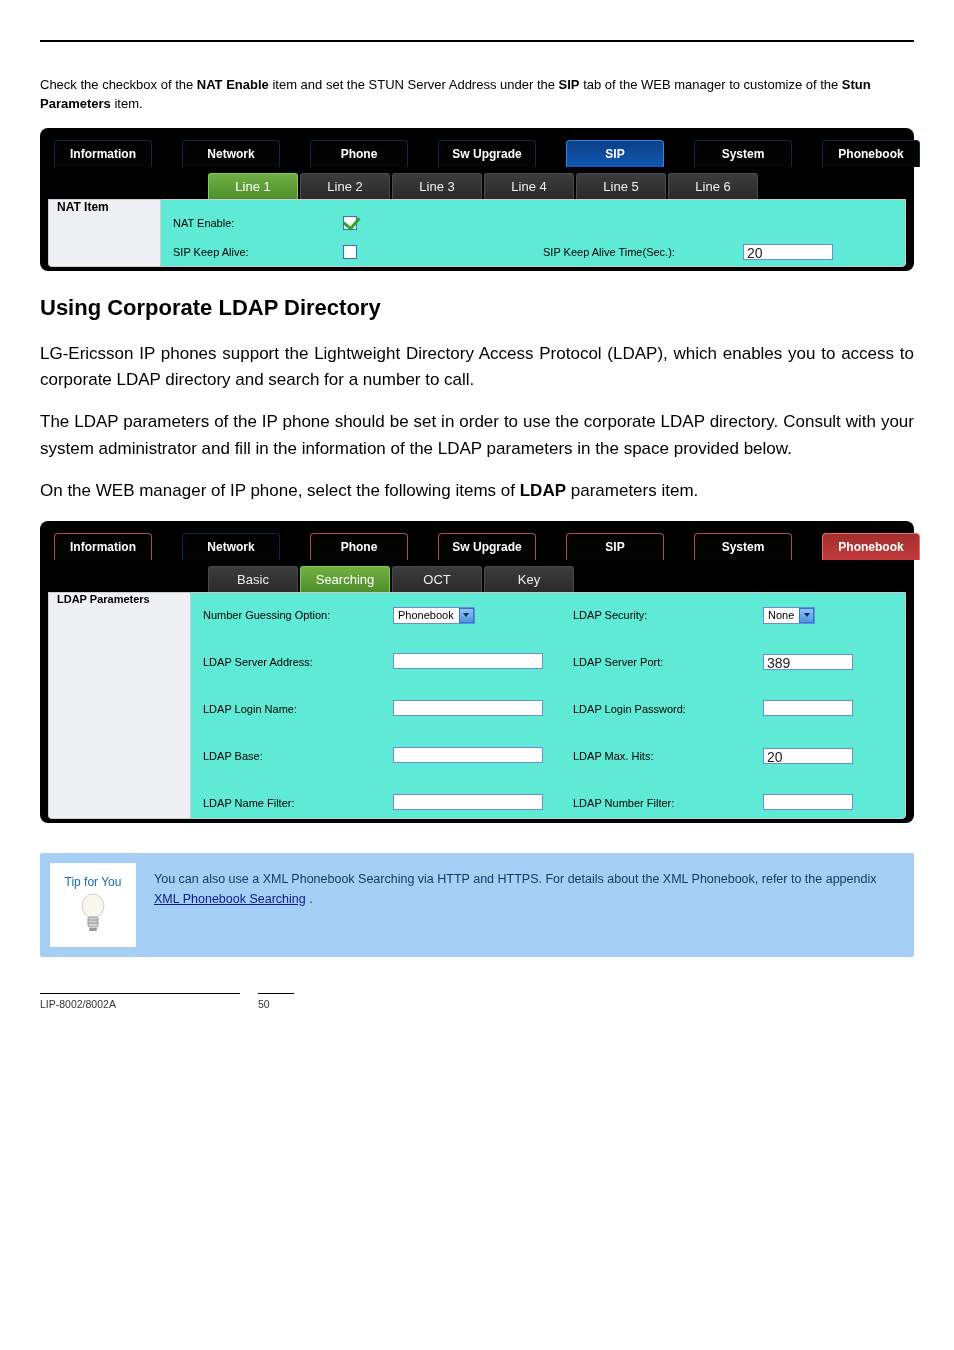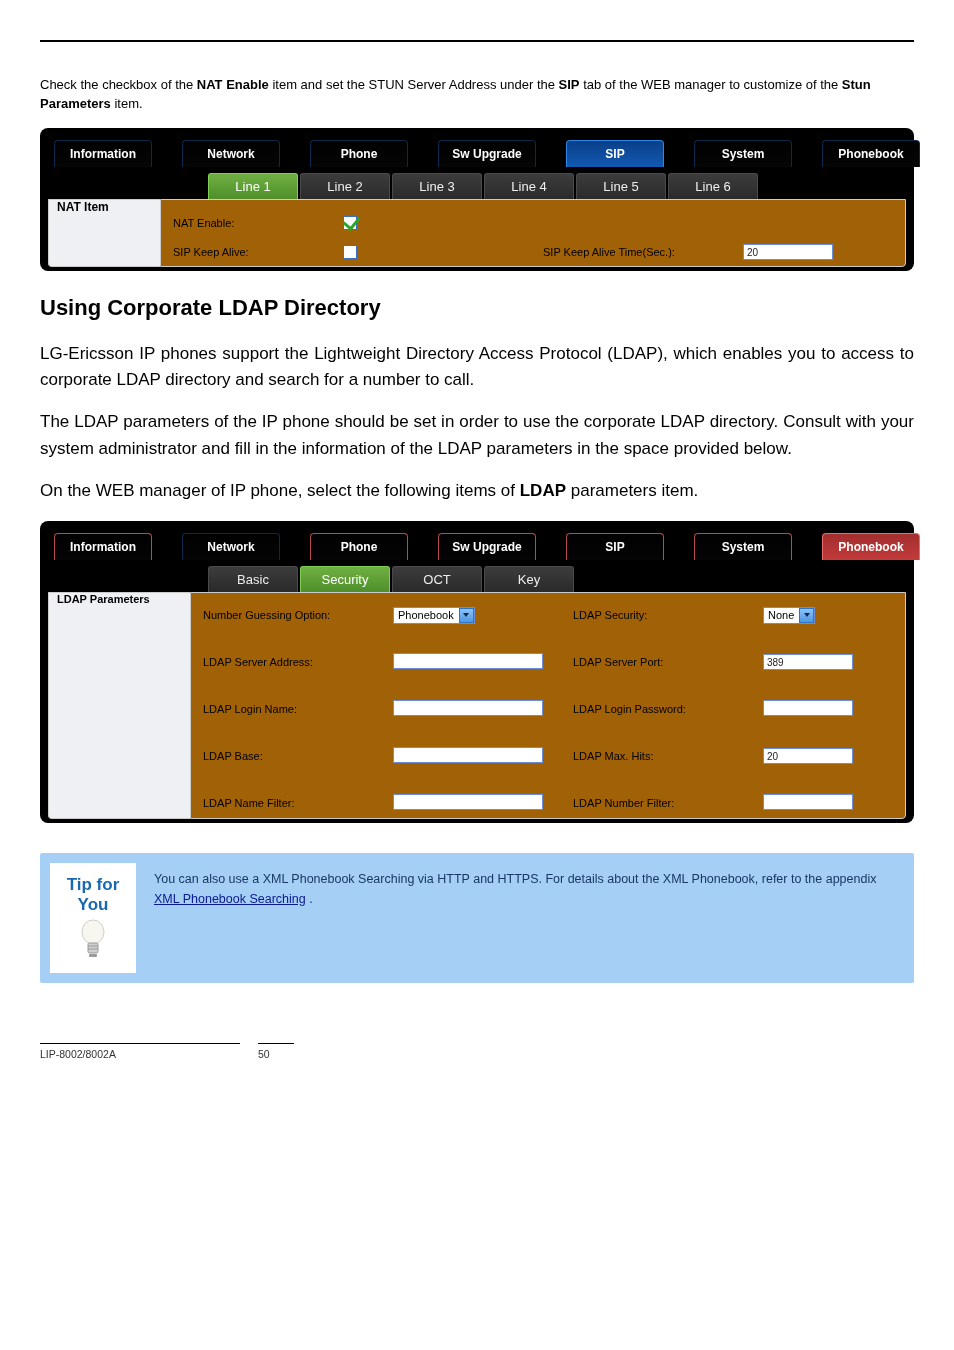--- a/index.html
+++ b/index.html
@@ -91,21 +91,21 @@
     font-size: 12px;
     font-weight: 700;
     padding: 0 8px;
     border: 1px solid #ccc;
     border-right: none;
     border-bottom-left-radius: 4px;
   }
   .side-label.small { font-size: 11px; }
   .content-area {
     flex: 1;
-    background: #a16207;
+    background: #5eead4;
     color: #000;
     padding: 10px 12px 6px 12px;
     border: 1px solid #ccc;
     border-bottom-right-radius: 4px;
     font-size: 11px;
   }
   .nat-grid {
     display: grid;
     grid-template-columns: 170px 200px 200px 150px;
     row-gap: 14px;
@@ -128,21 +128,21 @@
     border-right: 3px solid #2ca52c;
     border-bottom: 3px solid #2ca52c;
     transform: rotate(40deg);
   }
   .textbox {
     display:inline-block;
     border: 1px solid #6a8fd8;
     background: #fff;
     width: 90px;
     height: 16px;
-    font-size: 10px;
+    font-size: 14px;
     padding: 0 3px;
     line-height: 16px;
     color: #222;
   }
   .textbox.wide { width: 150px; }
 
   .ldap-grid {
     display: grid;
     grid-template-columns: 190px 180px 190px 130px;
     row-gap: 29px;
@@ -198,34 +198,34 @@
   }
   .callout-icon {
     width: 86px;
     background: #fff;
     text-align: center;
     padding: 12px 2px;
     display:flex;flex-direction:column;align-items:center;justify-content:center;
     margin: 10px;
   }
   .callout-icon .tip-label{
-    color:#1a67b2;font-weight:700;font-size:17px;margin-bottom:4px;
+    color:#1a67b2;font-weight:400;font-size:12px;margin-bottom:4px;
   }
   .callout-icon svg { display:block; margin:0 auto; }
   .callout-body {
     flex:1;
     padding: 16px 18px 16px 8px;
     line-height: 1.6;
     color:#183966;
   }
   .callout-body a.inner { color:#0a1a90; text-decoration: underline; }
 
   
   .footer {
-    margin-top: 60px;
+    margin-top: 36px;
     display: flex;
     font-size: 10.5px;
     color: #333;
     gap: 18px;
     align-items: flex-end;
   }
   .footer .col1 { width: 200px; border-top: 1.5px solid #000; padding-top: 4px;}
   .footer .col2 { flex:1; border-top: 1.5px solid #000; padding-top: 4px;}
   .footer .col3 { width: 36px; border-top: 1.5px solid #000; padding-top: 4px; }
 
@@ -296,21 +296,21 @@
     <div class="tab" style="border-color:#b84a4a;">Information</div>
     <div class="tab">Network</div>
     <div class="tab" style="border-color:#b84a4a;">Phone</div>
     <div class="tab" style="border-color:#b84a4a;">Sw Upgrade</div>
     <div class="tab" style="border-color:#b84a4a;">SIP</div>
     <div class="tab" style="border-color:#b84a4a;">System</div>
     <div class="tab active" style="background:linear-gradient(#a32f2f,#c33a3a);border-color:#e96b6b;">Phonebook</div>
   </div>
   <div class="subtabrow">
     <div class="subtab">Basic</div>
-    <div class="subtab active" style="background:linear-gradient(#6faf42,#4f8f2b);">Security</div>
+    <div class="subtab active" style="background:linear-gradient(#6faf42,#4f8f2b);">Searching</div>
     <div class="subtab">OCT</div>
     <div class="subtab">Key</div>
   </div>
   <div class="panel-body">
     <div class="side-label small">LDAP Parameters</div>
     <div class="content-area">
       <div class="ldap-grid">
         <div>Number Guessing Option:</div>
         <div><span class="select">
               <span>Phonebook</span>

